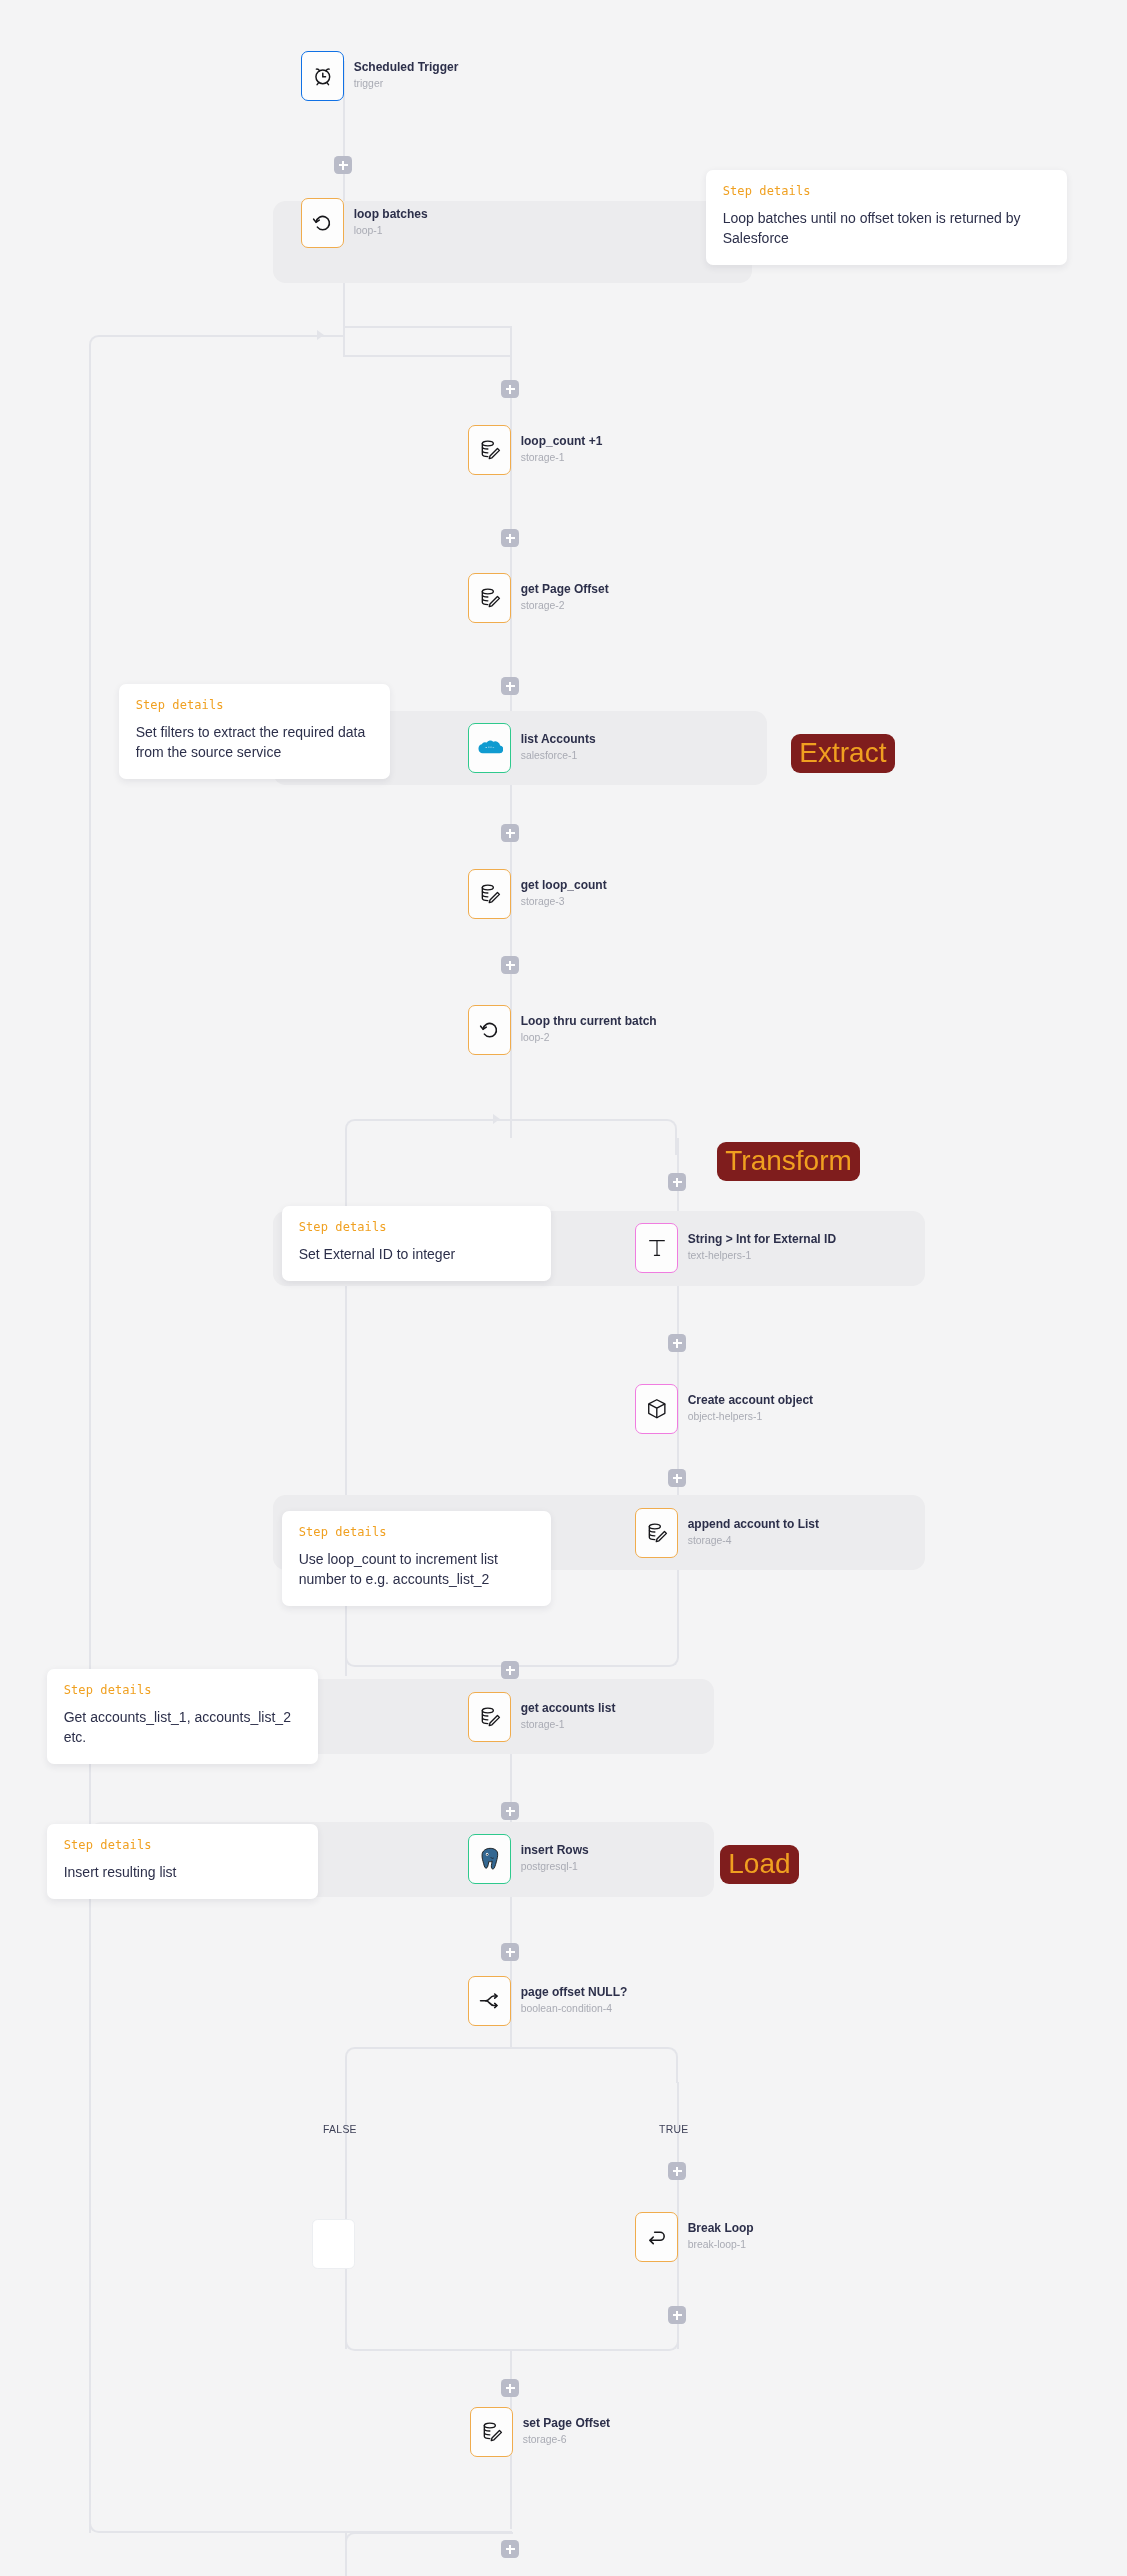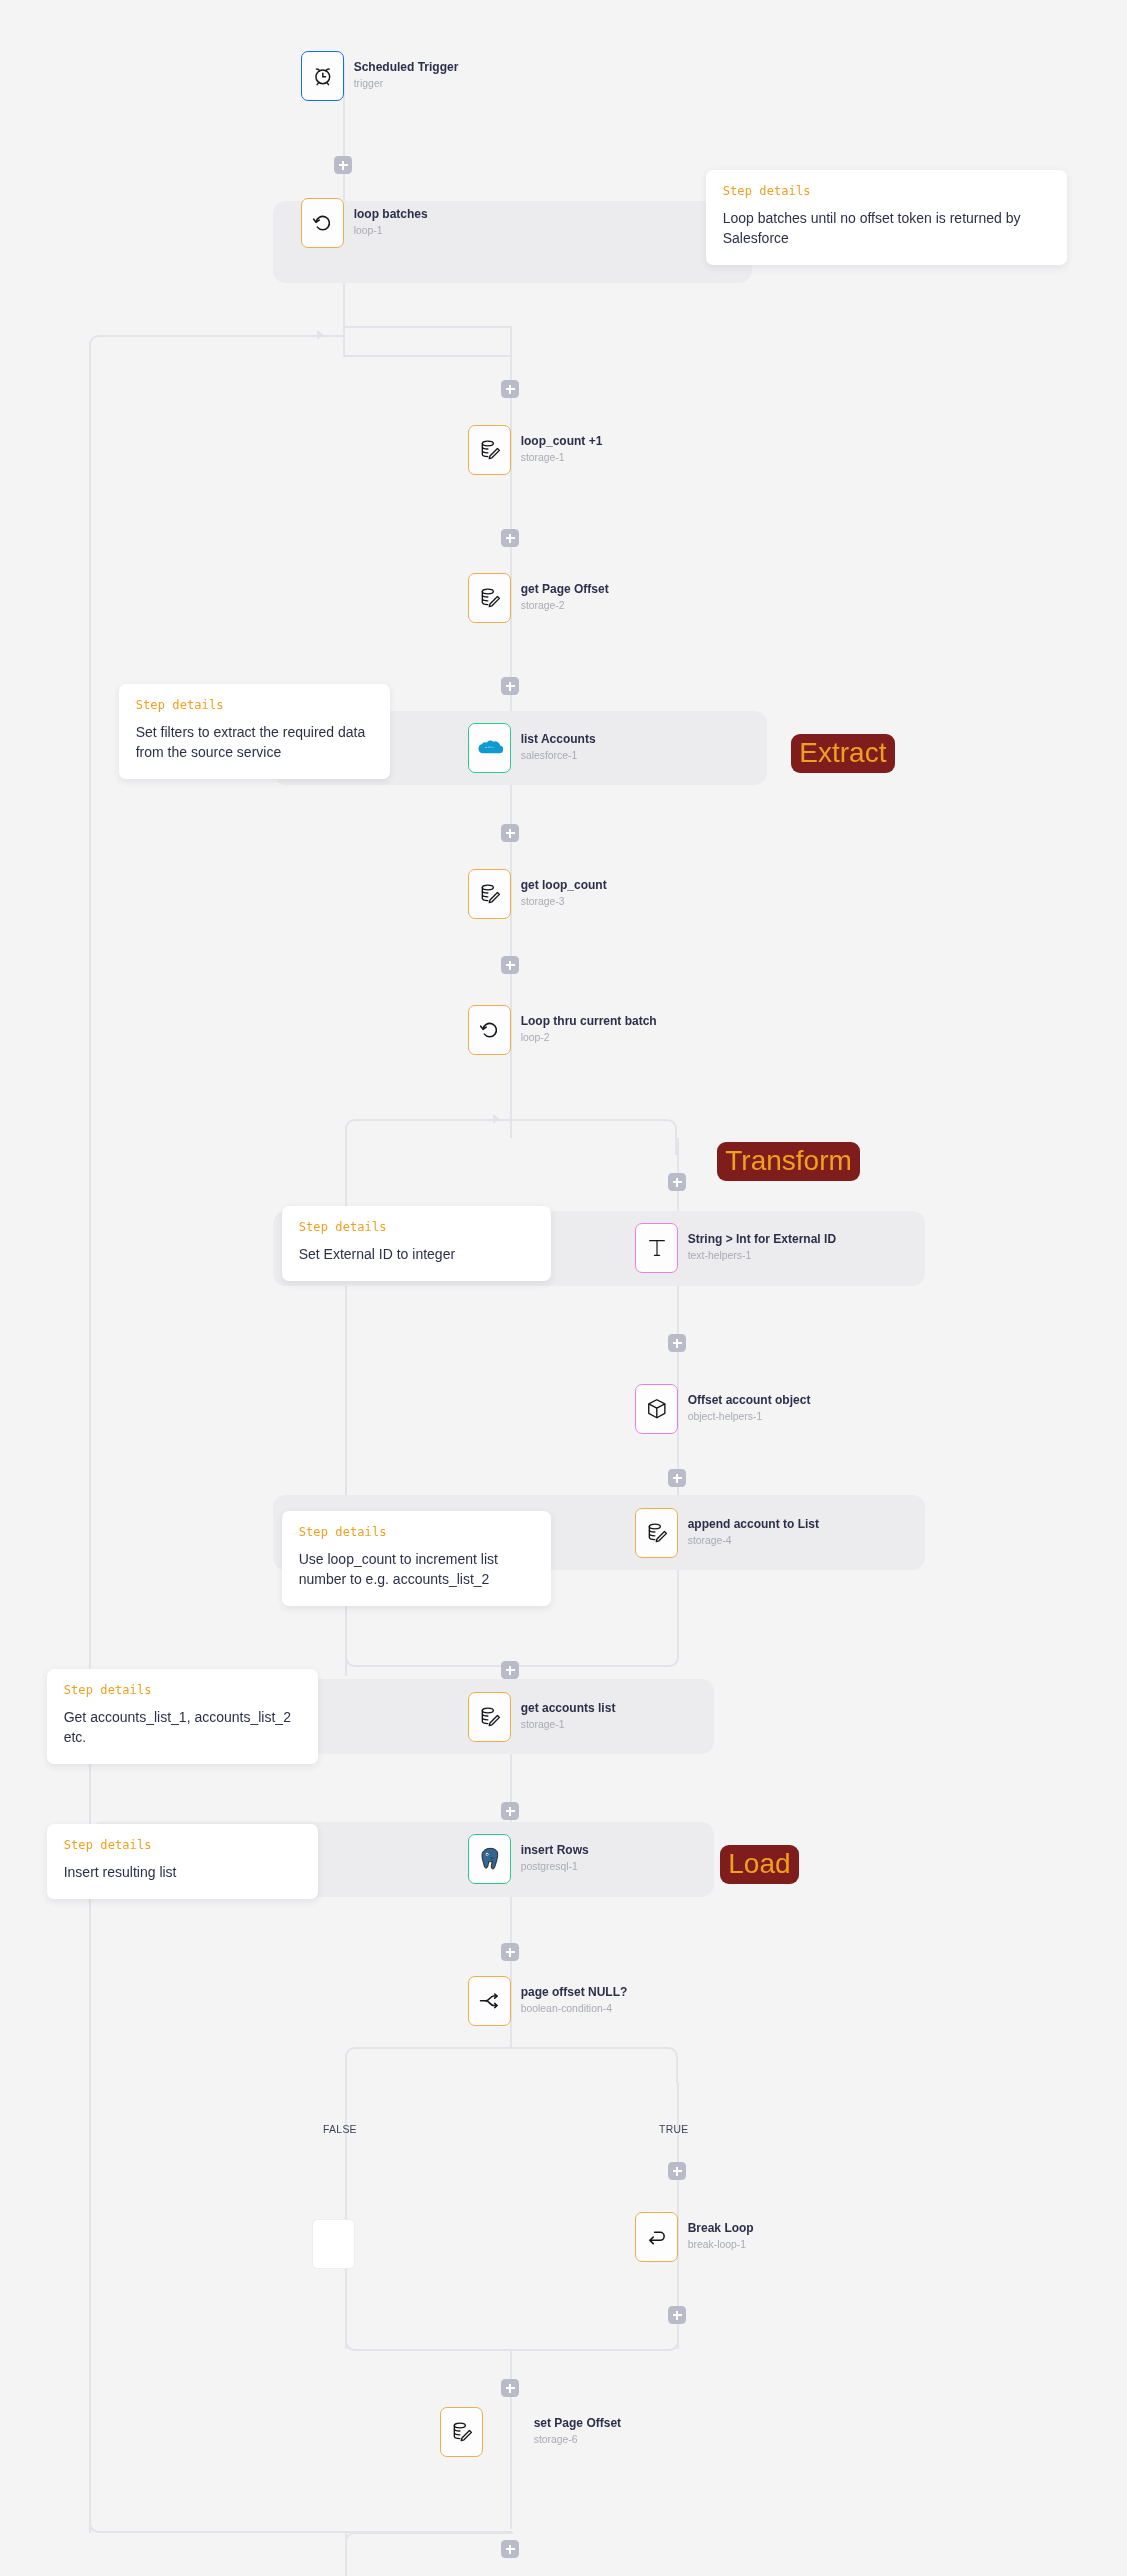--- a/index.html
+++ b/index.html
@@ -360,21 +360,21 @@
     <div class="node-box pink">
       <span>
         <svg width="23.6" height="23.6" viewBox="0 0 24 24" fill="none" stroke="#17171b" stroke-width="1.4" stroke-linejoin="round">
           <path d="M12 2.8 L20.2 7.1 L12 11.4 L3.8 7.1 Z"></path>
           <path d="M3.8 7.1 V16.6 L12 21.1 V11.4"></path>
           <path d="M20.2 7.1 V16.6 L12 21.1"></path>
         </svg>
       </span>
     </div>
     <div class="node-text">
-      <div class="node-title">Offset account object</div>
+      <div class="node-title">Create account object</div>
       <div class="node-sub">object-helpers-1</div>
     </div>
   </div>
 
   <div class="node" style="left:635px; top:1508px;">
     <div class="node-box">
       <span>
         <svg width="23.6" height="23.6" viewBox="0 0 24 24" fill="none" stroke="#17171b" stroke-width="1.4" stroke-linecap="round" stroke-linejoin="round">
           <ellipse cx="10" cy="5.6" rx="5.6" ry="2.4"></ellipse>
           <path d="M4.4 5.6 v3.2 c0 1.3 2.5 2.4 5.6 2.4"></path>
@@ -454,21 +454,21 @@
           <path d="M8.4 12.2 L5 15.6 L8.4 19"></path>
         </svg>
       </span>
     </div>
     <div class="node-text">
       <div class="node-title">Break Loop</div>
       <div class="node-sub">break-loop-1</div>
     </div>
   </div>
 
-  <div class="node" style="left:440px; top:2407px;gap:41px;">
+  <div class="node" style="left:470px; top:2407px;">
     <div class="node-box">
       <span>
         <svg width="23.6" height="23.6" viewBox="0 0 24 24" fill="none" stroke="#17171b" stroke-width="1.4" stroke-linecap="round" stroke-linejoin="round">
           <ellipse cx="10" cy="5.6" rx="5.6" ry="2.4"></ellipse>
           <path d="M4.4 5.6 v3.2 c0 1.3 2.5 2.4 5.6 2.4"></path>
           <path d="M4.4 9.5 v3.2 c0 1.3 2.5 2.4 5.6 2.4"></path>
           <path d="M4.4 13.4 v3.2 c0 1.3 2.5 2.4 5.6 2.4"></path>
           <path d="M19.8 10.6 l2 2 -7.6 7.6 -2.7 0.7 0.7-2.7z"></path>
         </svg>
       </span>

